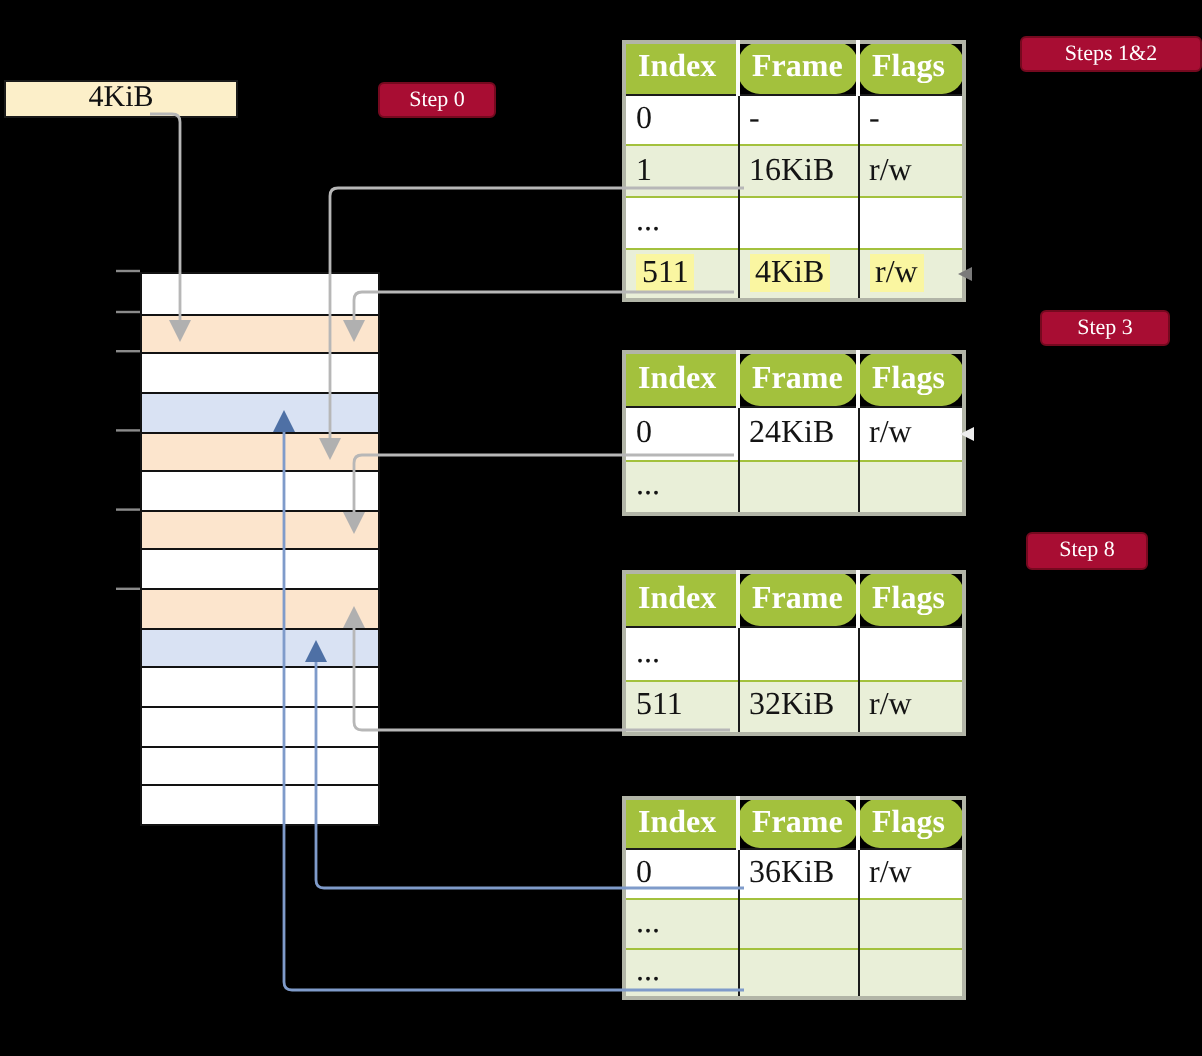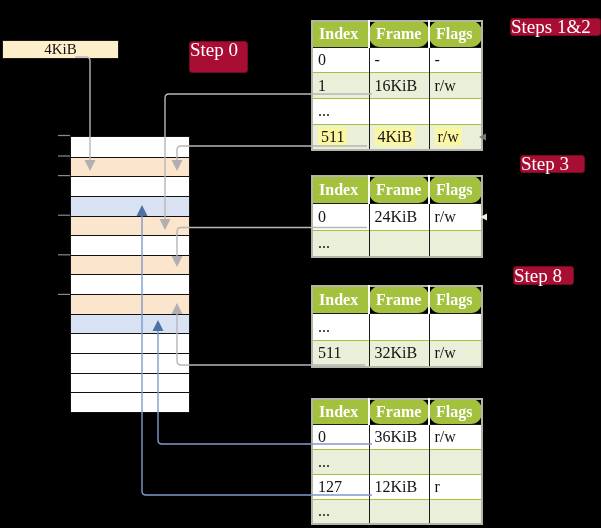--- a/index.html
+++ b/index.html
@@ -9,23 +9,23 @@
   }
   
   #cr3-box{
     position:absolute;left:2px;top:40px;width:117px;height:19px;
     background:#fcefc9;border:1px solid #1a1a1a;box-sizing:border-box;
     color:#111;font-size:15px;line-height:17px;text-align:center;
   }
   
   .step-pill{
     position:absolute;background:#a80d33;border:1px solid #75091f;border-radius:3px;
-    color:#fff;font-size:19px;box-sizing:border-box;font-family:Liberation Serif, serif;
-  }
-  #step0{left:189px;top:41px;width:59px;height:32px;line-height:16px;}
+    color:#fff;font-size:11px;text-align:center;box-sizing:border-box;font-family:Liberation Serif, serif;
+  }
+  #step0{left:189px;top:41px;width:59px;height:18px;line-height:16px;}
   #steps12{left:510px;top:18px;width:91px;height:18px;line-height:16px;}
   #step3{left:520px;top:155px;width:65px;height:18px;line-height:16px;}
   #step4{left:513px;top:266px;width:61px;height:19px;line-height:17px;}
   
   #memory-stack{
     position:absolute;left:70px;top:136px;width:120px;height:277px;
     border:1px solid #121212;box-sizing:border-box;
     display:grid;grid-template-rows:repeat(14,1fr);
   }
   .mrow{box-sizing:border-box;border-top:1px solid #121212;}
@@ -196,25 +196,20 @@
         <tbody>
           <tr style="height: 25px;">
             <td>0</td>
             <td>36KiB</td>
             <td>r/w</td>
           </tr>
           <tr class="shade" style="height: 25px;">
             <td>...</td>
             <td></td>
             <td></td>
-          </tr>
-          <tr style="height: 25px;">
-            <td>127</td>
-            <td>12KiB</td>
-            <td>r</td>
           </tr>
           <tr class="shade" style="height: 25px;">
             <td>...</td>
             <td></td>
             <td></td>
           </tr>
         </tbody>
       </table>
     </div>
 

